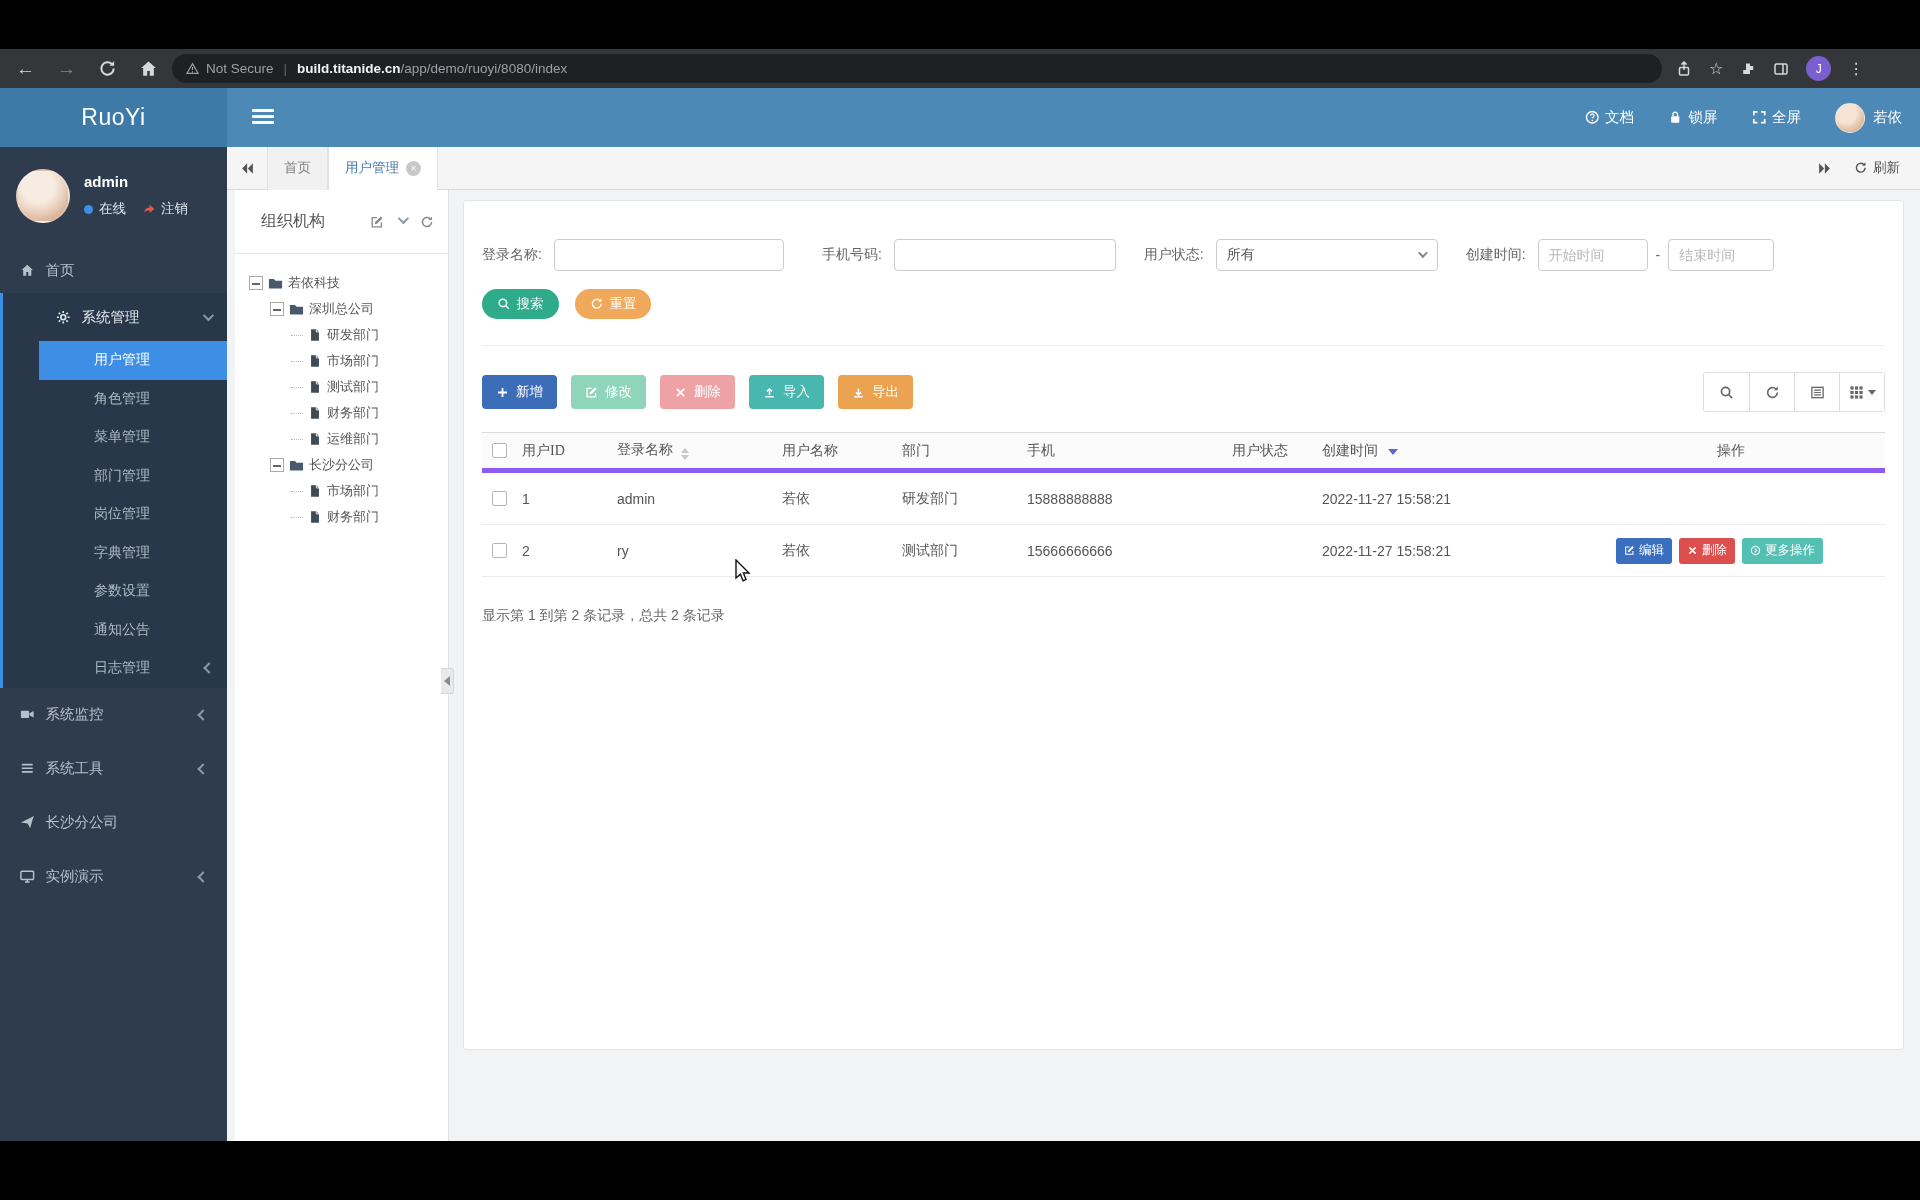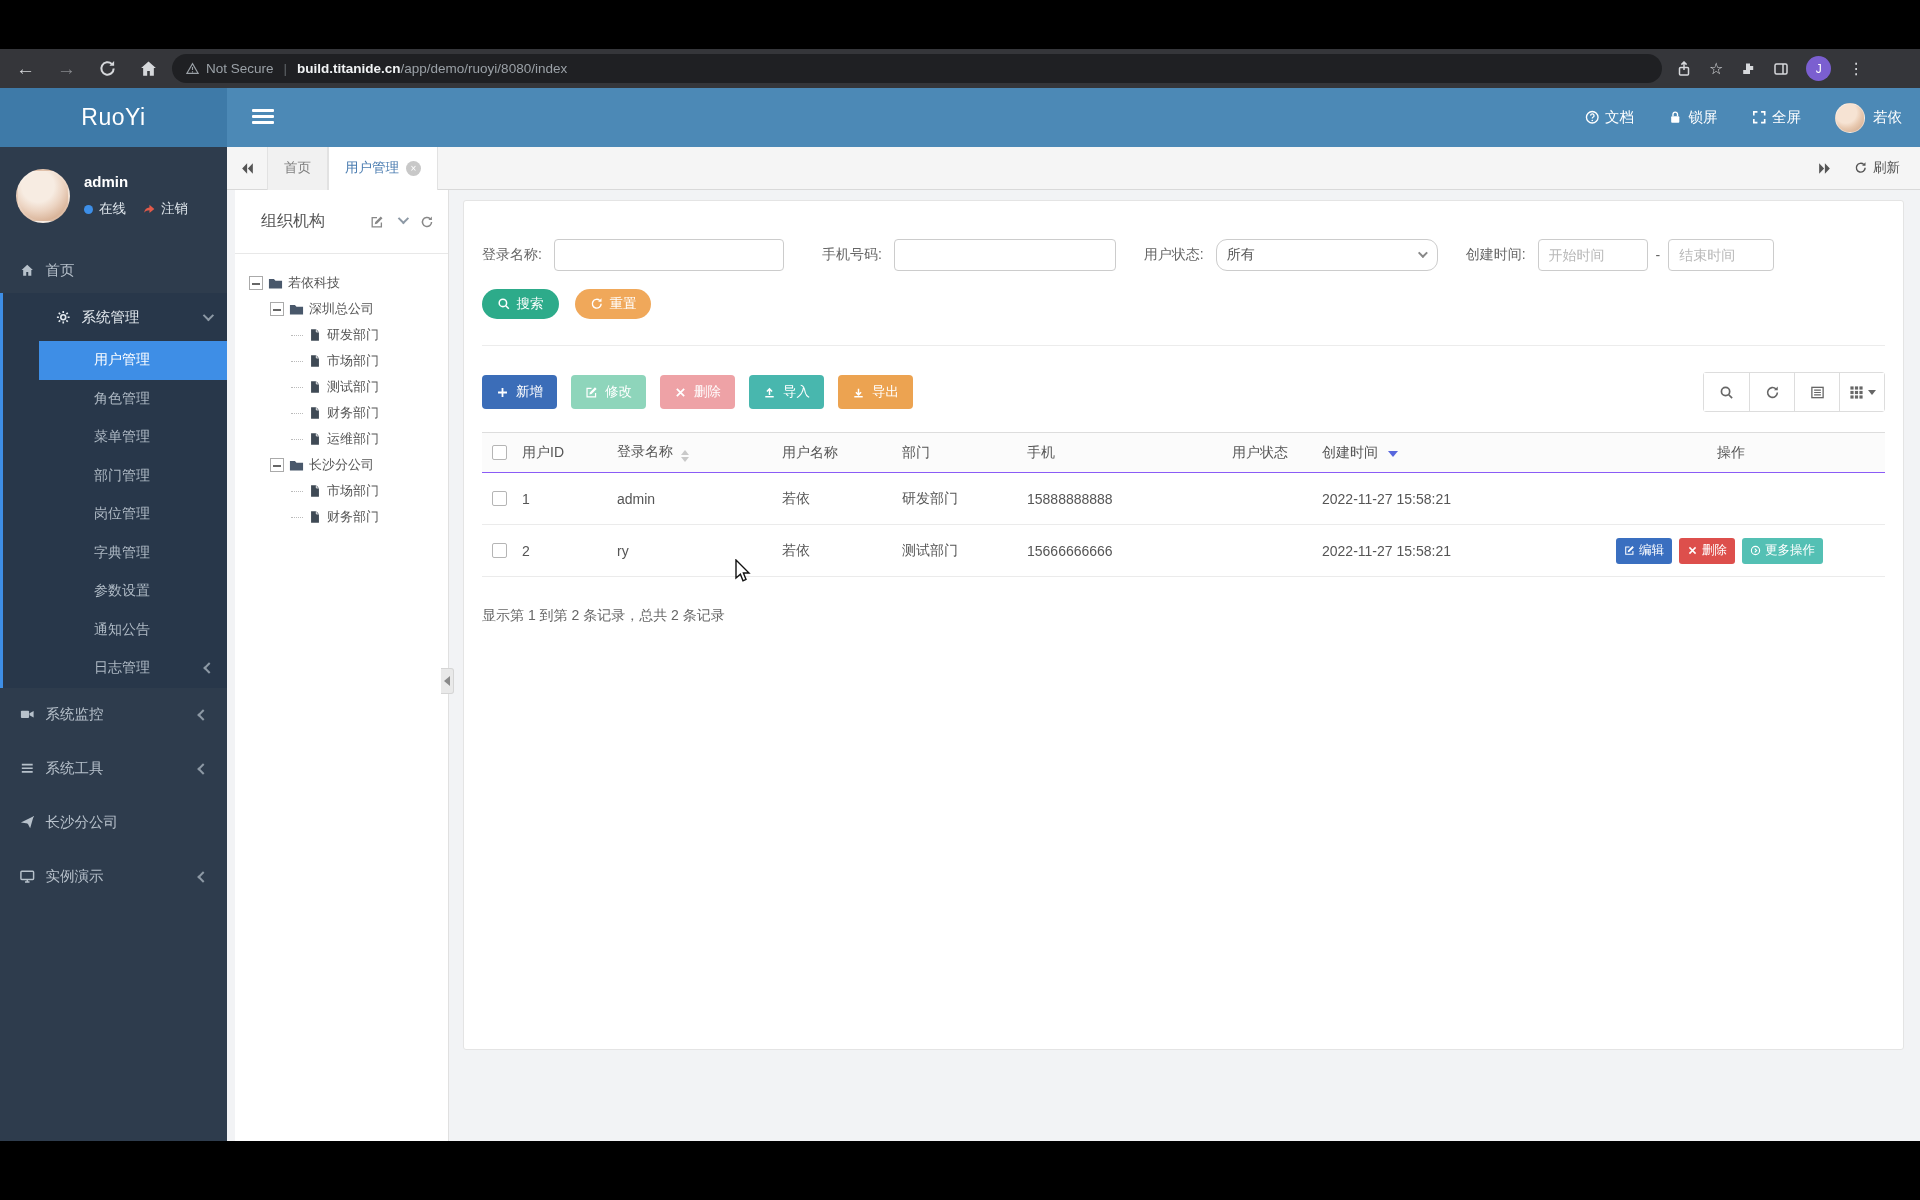--- a/index.html
+++ b/index.html
@@ -82,38 +82,38 @@
   #tree-collapse { position:absolute; left:214px; top:478px; width:13px; height:26px; background:#e9e9e9; border:1px solid #d5d5d5; border-left:none; display:flex; align-items:center; justify-content:center; cursor:pointer; border-radius:0 3px 3px 0; }
   .tri-left { width:0; height:0; border-top:5px solid transparent; border-bottom:5px solid transparent; border-right:6px solid #8a8a8a; }
 
   
   #card { position:absolute; left:236px; top:10px; right:16px; height:850px; background:#fff; border:1px solid #e4e4e4; border-radius:3px; padding:16px 18px; }
   .search-block { border-bottom:1px solid #ececec; padding:22px 0 26px 0; }
   .search-row { display:flex; align-items:center; font-size:14px; color:#666; }
   .f-label { margin-right:12px; }
   .f-input { height:32px; border:1px solid #ccc; border-radius:4px; background:#fff; outline:none; padding:0 10px; font-size:14px; color:#555; font-family:inherit; }
   .f-input::placeholder { color:#b9b9b9; }
-  .sel { position:relative; height:32px; border:1px solid #ccc; border-radius:11px; display:flex; align-items:center; padding:0 10px; color:#555; cursor:pointer; background:#fff; }
+  .sel { position:relative; height:32px; border:1px solid #ccc; border-radius:4px; display:flex; align-items:center; padding:0 10px; color:#555; cursor:pointer; background:#fff; }
   .sel .chev { width:7px; height:7px; border-color:#888; position:absolute; right:12px; top:11px; }
   .range-sep { margin:0 8px; color:#666; }
   .pill-btn { height:30px; border:none; border-radius:15px; color:#fff; font-size:13.5px; padding:0 15px; display:inline-flex; align-items:center; gap:6px; cursor:pointer; margin-right:12px; margin-top:18px; font-family:inherit; }
   .btn-search { background:#2dab8a; }
   .btn-reset { background:#f0a85a; }
 
   .toolbar-row { margin-top:26px; display:flex; align-items:center; }
   .tb-btn { height:34px; border:none; border-radius:4px; color:#fff; font-size:13.5px; padding:0 14px; display:inline-flex; align-items:center; gap:7px; cursor:pointer; margin-right:14px; font-family:inherit; }
   #view-tools { margin-left:auto; display:flex; border:1px solid #ddd; border-radius:3px; }
   .vt-btn { width:45px; height:38px; display:flex; align-items:center; justify-content:center; gap:4px; color:#666; background:#fff; border-left:1px solid #ddd; cursor:pointer; font-size:15px; }
   .vt-btn:first-child { border-left:none; }
   .caret-dn { width:0; height:0; border-left:4px solid transparent; border-right:4px solid transparent; border-top:5px solid #666; }
 
   
   #grid { margin-top:20px; border-top:1px solid #ddd; font-size:14px; color:#555; }
   .trow { display:grid; grid-template-columns:40px 95px 165px 120px 125px 205px 90px 255px 1fr; align-items:center; }
-  .thead { height:40px; background:#fbfbfb; border-bottom:1px solid #8b5cf6; color:#555; }
+  .thead { height:40px; background:#fbfbfb; border-bottom:5px solid #8b5cf6; color:#555;font-family:Liberation Serif, serif; }
   .tbody-row { height:52px; border-bottom:1px solid #ebebeb; }
   .cell-op { display:flex; justify-content:flex-end; padding-right:62px; gap:7px; }
   .thead .cell-op { display:block; text-align:center; padding:0; }
   .chk { width:15px; height:15px; border:1px solid #b5b5b5; border-radius:2px; background:#fff; margin-left:10px; cursor:pointer; }
   .sort-both { display:inline-flex; flex-direction:column; gap:2px; margin-left:8px; vertical-align:1px; }
   .sort-both i { width:0; height:0; border-left:4px solid transparent; border-right:4px solid transparent; display:block; }
   .sort-both .up { border-bottom:5px solid #c9c9c9; }
   .sort-both .dn { border-top:5px solid #c9c9c9; }
   .sort-desc { display:inline-block; width:0; height:0; border-left:5px solid transparent; border-right:5px solid transparent; border-top:6px solid #5867dd; margin-left:10px; }
   .toggle { width:42px; height:22px; border-radius:11px; background:#4ec3b3; position:relative; cursor:pointer; }

